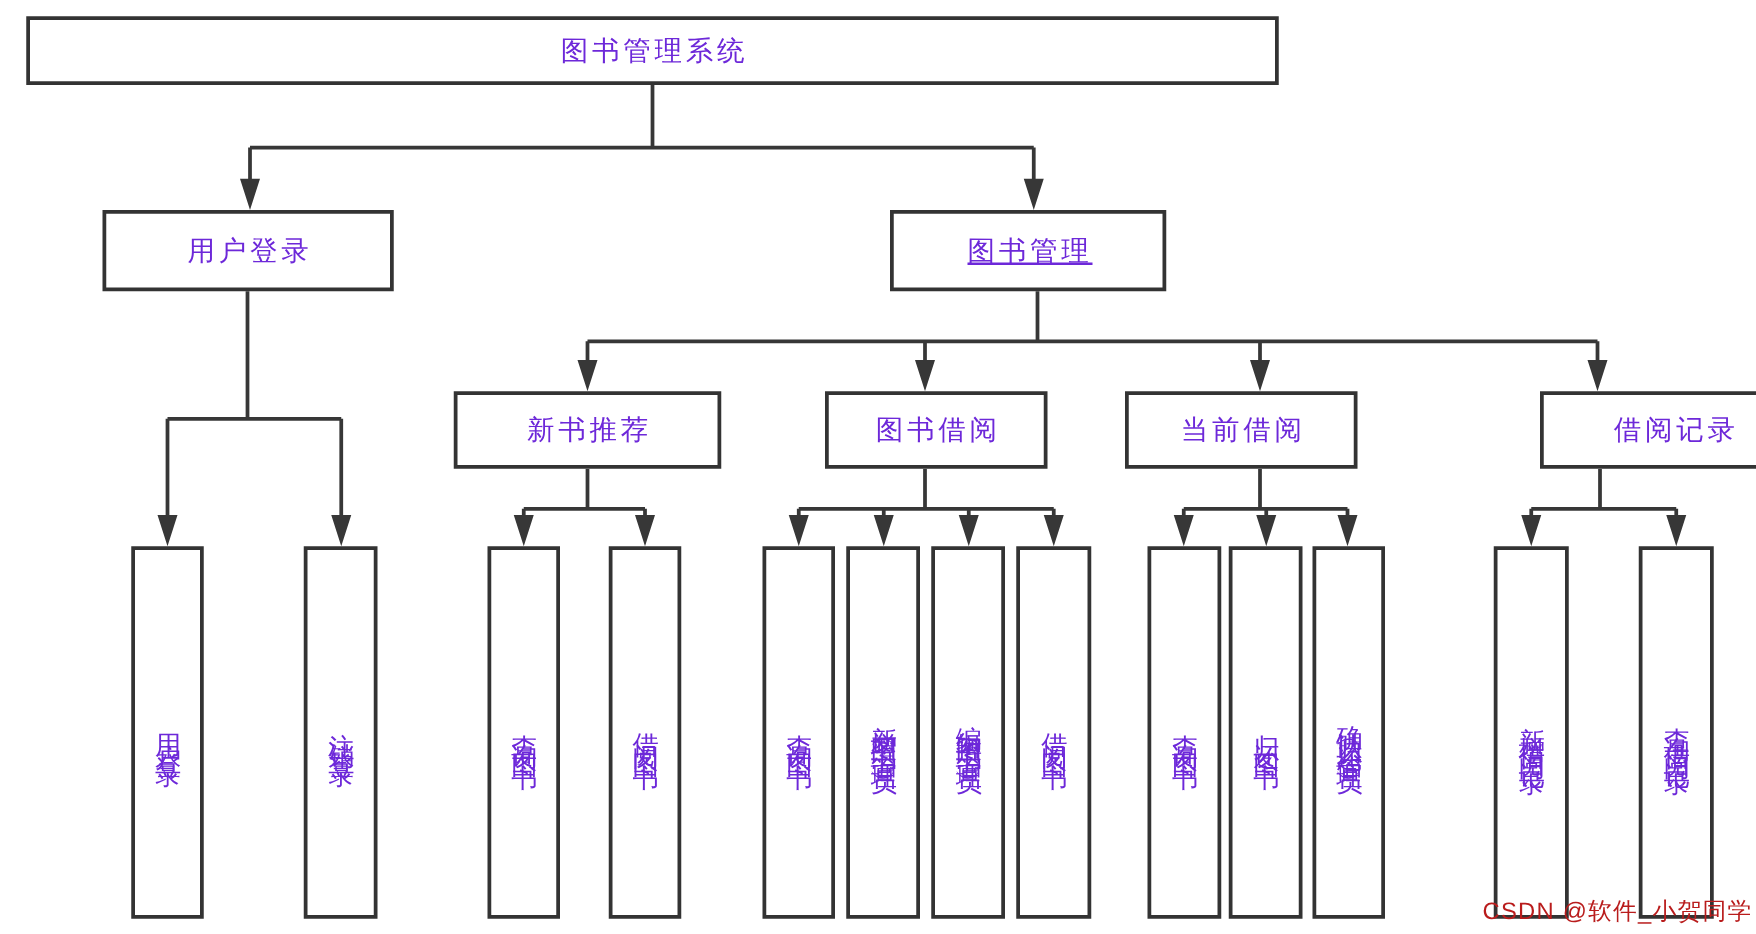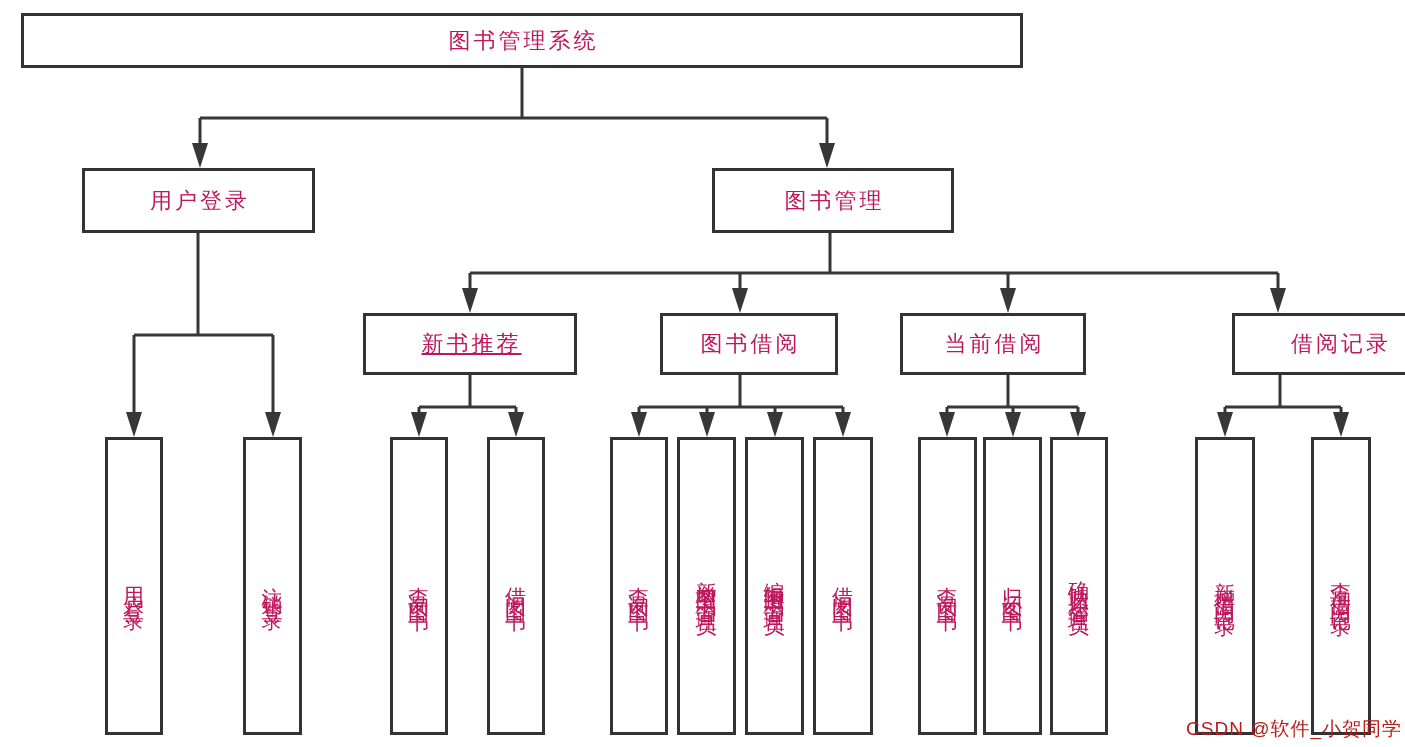--- a/index.html
+++ b/index.html
@@ -20,37 +20,37 @@
     left: 0;
     top: 0;
     width: 1405px;
     height: 747px;
   }
   .node {
     position: absolute;
     box-sizing: border-box;
     border: 3px solid #333333;
     background: #ffffff;
-    color: #be185d;
+    color: #6d28d9;
     display: flex;
     align-items: center;
     justify-content: center;
     text-align: center;
   }
   .h-label {
     font-size: 22px;
     letter-spacing: 3px;
     text-indent: 3px;
     white-space: nowrap;
   }
   .root-box   { left: 21px;  top: 13px;  width: 1002px; height: 55px; }
   .l2-a       { left: 82px;  top: 168px; width: 233px;  height: 65px; }
-  .l2-b       { left: 712px; top: 168px; width: 242px;  height: 65px; }
+  .l2-b       { left: 712px; top: 168px; width: 221px;  height: 65px; text-decoration: underline; }
   .l3         { top: 313px; height: 62px; }
-  .l3-a       { left: 363px;  width: 214px; text-decoration: underline; }
+  .l3-a       { left: 363px;  width: 214px; }
   .l3-b       { left: 660px;  width: 178px; }
   .l3-c       { left: 900px;  width: 186px; }
   .l3-d       { left: 1232px; width: 215px; }
   .leaf {
     top: 437px;
     height: 298px;
     writing-mode: vertical-rl;
     font-size: 21px;
     letter-spacing: 8px;
     line-height: 1;

